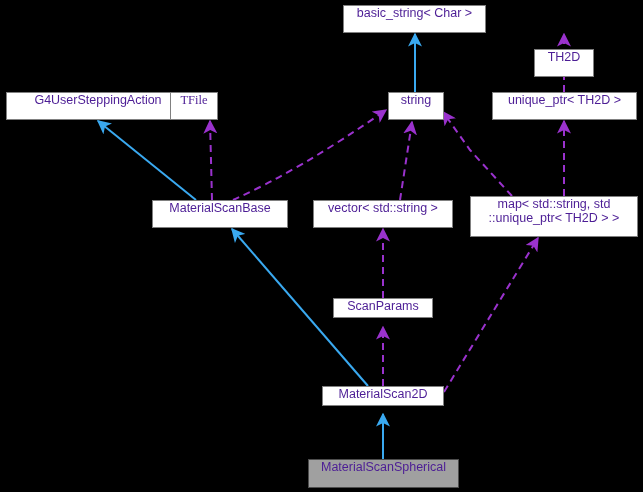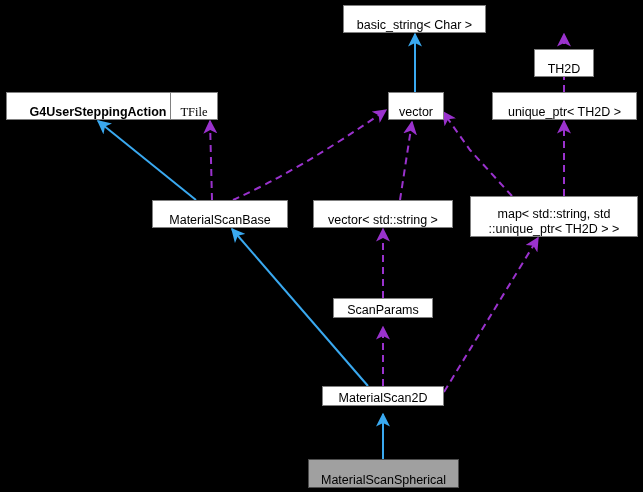--- a/index.html
+++ b/index.html
@@ -13,25 +13,25 @@
     height: 492px;
     background: #000000;
     overflow: hidden;
     font-family: "Liberation Sans", sans-serif;
   }
   .node {
     position: absolute;
     box-sizing: border-box;
     background: #ffffff;
     border: 1px solid #808080;
-    color: #000000;
+    color: #4c1d95;
     font-size: 12.5px;
     line-height: 1.15;
     display: flex;
-    align-items: flex-end;
+    align-items: flex-start;
     justify-content: center;
     text-align: center;
     white-space: pre;
     z-index: 5;
     letter-spacing: 0px;
   }
   .node.highlight {
     background: #a0a0a0;
     border: 1px solid #4d4d4d;
   }
@@ -74,23 +74,23 @@
         <path d="M 564 196 L 564 121" fill="none" stroke="#9a32cd" stroke-width="2" stroke-dasharray="7,5" marker-end="url(#arrow-purple)"></path>
         <path d="M 564 92 L 564 34" fill="none" stroke="#9a32cd" stroke-width="2" stroke-dasharray="7,5" marker-end="url(#arrow-purple)"></path>
         <path d="M 383 298 L 383 229" fill="none" stroke="#9a32cd" stroke-width="2" stroke-dasharray="7,5" marker-end="url(#arrow-purple)"></path>
         <path d="M 383 386 L 383 327" fill="none" stroke="#9a32cd" stroke-width="2" stroke-dasharray="7,5" marker-end="url(#arrow-purple)"></path>
         <path d="M 444 392 Q 500 300 538 238" fill="none" stroke="#9a32cd" stroke-width="2" stroke-dasharray="7,5" marker-end="url(#arrow-purple)"></path>
       </g>
   </svg>
   <div id="node-layer">
       <div class="node" style="left: 343px; top: 5px; width: 143px; height: 28px;"><span class="label">basic_string&lt; Char &gt;</span></div>
       <div class="node" style="left: 534px; top: 5px; width: 60px; height: 28px; margin-top: 44px;"><span class="label">TH2D</span></div>
-      <div class="node" style="left: 6px; top: 92px; width: 184px; height: 28px; font-weight: bold;"><span class="label">G4UserSteppingAction</span></div>
+      <div class="node" style="left: 6px; top: 92px; width: 184px; height: 28px;"><span class="label">G4UserSteppingAction</span></div>
       <div class="node" style="left: 170px; top: 92px; width: 48px; height: 28px; font-family: Liberation Serif, serif;"><span class="label">TFile</span></div>
-      <div class="node" style="left: 388px; top: 92px; width: 56px; height: 28px;"><span class="label">vector</span></div>
+      <div class="node" style="left: 388px; top: 92px; width: 56px; height: 28px;"><span class="label">string</span></div>
       <div class="node" style="left: 492px; top: 92px; width: 145px; height: 28px;"><span class="label">unique_ptr&lt; TH2D &gt;</span></div>
       <div class="node" style="left: 152px; top: 200px; width: 136px; height: 28px;"><span class="label">MaterialScanBase</span></div>
       <div class="node" style="left: 313px; top: 200px; width: 140px; height: 28px;"><span class="label">vector&lt; std::string &gt;</span></div>
       <div class="node" style="left: 470px; top: 196px; width: 168px; height: 41px;"><span class="label">map&lt; std::string, std
 ::unique_ptr&lt; TH2D &gt; &gt;</span></div>
       <div class="node" style="left: 333px; top: 298px; width: 100px; height: 20px;"><span class="label">ScanParams</span></div>
       <div class="node" style="left: 322px; top: 386px; width: 122px; height: 20px;"><span class="label">MaterialScan2D</span></div>
       <div class="node highlight" style="left: 308px; top: 459px; width: 151px; height: 29px;"><span class="label">MaterialScanSpherical</span></div>
     </div>
 </div>

